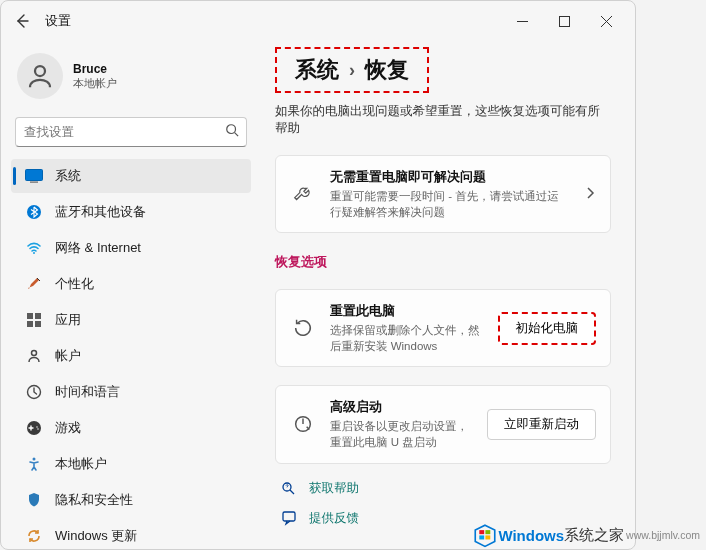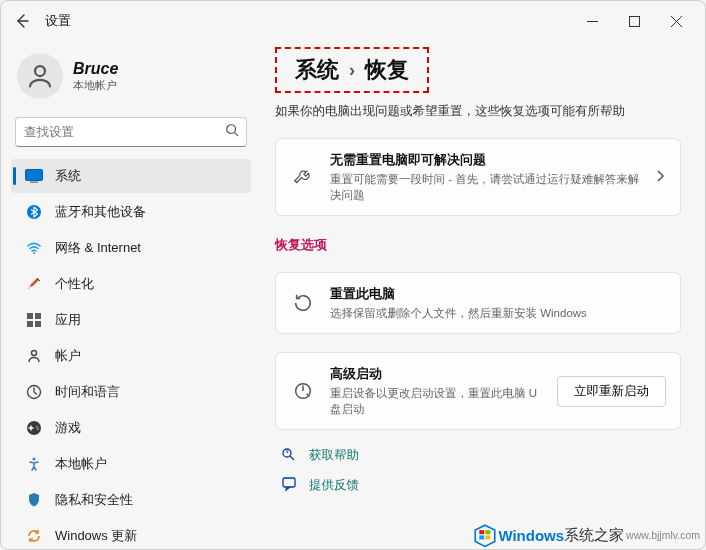--- a/index.html
+++ b/index.html
@@ -1,33 +1,33 @@
 <!DOCTYPE html>
 <html><head>
 <meta charset="utf-8">
 <style>
 * { margin: 0; padding: 0; box-sizing: border-box; font-family: "Microsoft YaHei", "Segoe UI", sans-serif; }
 body { background: #f3f3f3; width: 706px; height: 550px; overflow: hidden; position: relative; }
 
-.window { width: 706px; height: 550px; background: #f6f6f6; border: 1px solid #d0d0d0; border-radius: 8px; display: flex; flex-direction: column; }
+.window { width: 636px; height: 550px; background: #f6f6f6; border: 1px solid #d0d0d0; border-radius: 8px; display: flex; flex-direction: column; }
 
 .titlebar { height: 40px; display: flex; align-items: center; padding: 0 8px; }
 .titlebar-left { display: flex; align-items: center; gap: 12px; }
 .back-btn { width: 24px; height: 24px; display: flex; align-items: center; justify-content: center; cursor: pointer; }
 .title-text { font-size: 13px; color: #111; }
 .titlebar-right { margin-left: auto; display: flex; }
 .win-btn { width: 42px; height: 30px; display: flex; align-items: center; justify-content: center; cursor: pointer; }
 .win-btn svg { width: 11px; height: 11px; }
 
 .body { flex: 1; display: flex; overflow: hidden; }
 
 .sidebar { width: 260px; min-width: 260px; padding: 8px 6px 8px 6px; display: flex; flex-direction: column; overflow-y: auto; }
 .user-block { display: flex; align-items: center; gap: 10px; padding: 4px 10px 14px 10px; }
 .avatar { width: 46px; height: 46px; border-radius: 50%; background: #e6e6e6; display: flex; align-items: center; justify-content: center; }
-.user-name { font-size: 16px; font-weight: 600; color: #111; font-style: italic; }
+.user-name { font-size: 12px; font-weight: 600; color: #111; }
 .user-sub { font-size: 11px; color: #555; }
 
 .search-wrap { position: relative; margin: 4px 8px 12px 8px; }
 .search-input { width: 100%; height: 30px; border: 1px solid #ccc; border-bottom: 1.5px solid #888; border-radius: 4px; padding: 0 30px 0 8px; font-size: 12.5px; background: #fff; font-family: Liberation Serif, serif; }
 .search-icon { position: absolute; right: 8px; top: 50%; transform: translateY(-50%); }
 
 .nav { display: flex; flex-direction: column; gap: 2px; padding: 0 4px; }
 .nav-item { height: 34px; display: flex; align-items: center; gap: 12px; padding: 0 10px 0 14px; border-radius: 4px; cursor: pointer; font-size: 13px; color: #222; position: relative; }
 .nav-item.active { background: #e8e8e8; }
 .nav-item.active::before { content: ""; position: absolute; left: 2px; top: 8px; bottom: 8px; width: 3px; background: #0067c0; border-radius: 2px; }
@@ -256,20 +256,23 @@
       <div class="card">
         <div class="card-icon">
           <svg width="22" height="22" viewBox="0 0 24 24">
               <path d="M4 12a8 8 0 1 0 2-5.3" stroke="#555" stroke-width="1.6" fill="none"></path>
               <path d="M5 3v4h4" stroke="#555" stroke-width="1.6" fill="none"></path>
             </svg>
         </div>
         <div class="card-body">
           <div class="card-title">重置此电脑</div>
           <div class="card-desc">选择保留或删除个人文件，然后重新安装 Windows</div>
+        </div>
+        <div class="card-action">
+          <button class="action-btn highlight-red">初始化电脑</button>
         </div>
       </div>
 
       <div class="card">
         <div class="card-icon">
           <svg width="22" height="22" viewBox="0 0 24 24">
               <circle cx="12" cy="12" r="8" stroke="#555" stroke-width="1.6" fill="none"></circle>
               <path d="M12 6v6" stroke="#555" stroke-width="1.6"></path>
               <path d="M16 15l3 3" stroke="#555" stroke-width="1.6"></path>
             </svg>

